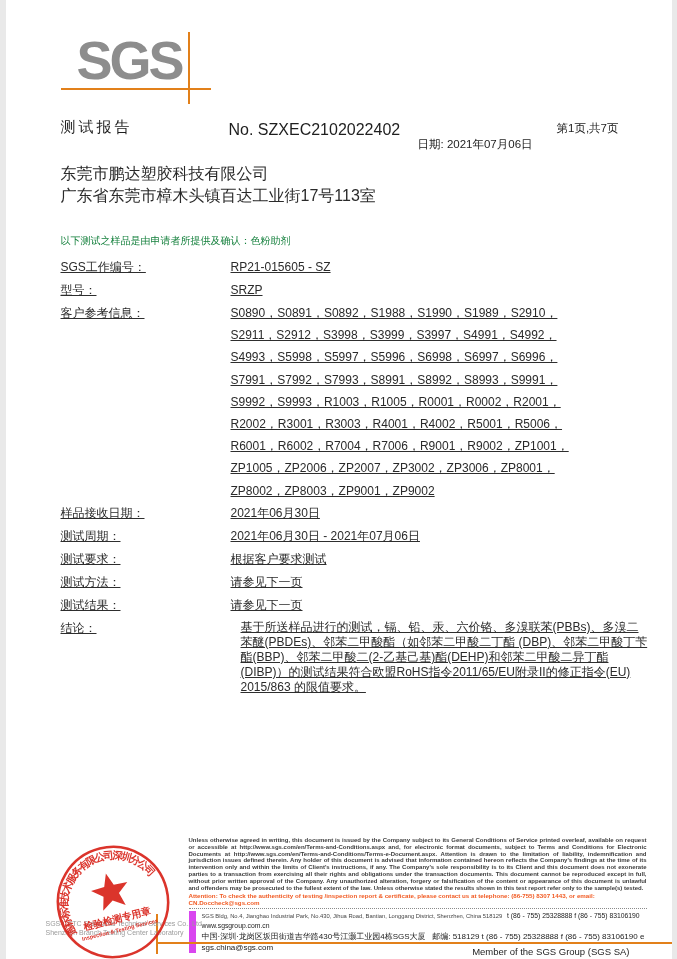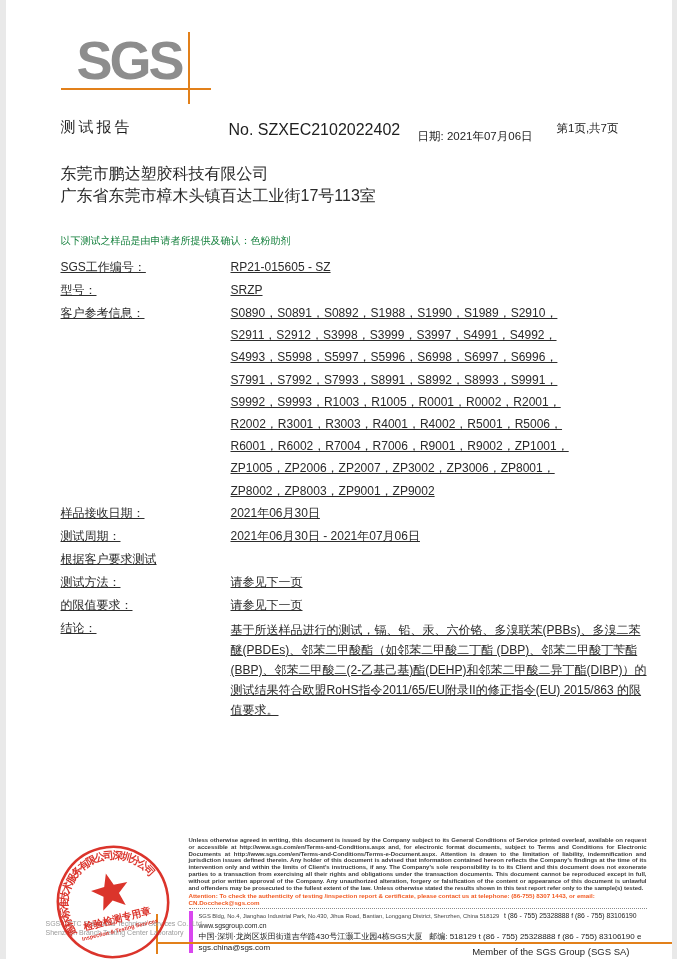--- a/index.html
+++ b/index.html
@@ -13,39 +13,39 @@
   .logo-wrap { position:absolute; left:55px; top:30px; width:160px; height:75px; }
   .logo-text {
     position:absolute; left:16px; top:0px; font-size:54px; font-weight:bold;
     letter-spacing:-3px; color:#8d8d8d; line-height:60px; z-index:2;
   }
   .logo-hline { position:absolute; left:0px; top:58px; width:150px; height:2px; background:#e2801a; z-index:1; }
   .logo-vline { position:absolute; left:127px; top:2px; width:2px; height:72px; background:#e2801a; z-index:3; }
   .title-row { position:absolute; left:0; top:118px; width:677px; height:22px; }
   .doc-title { position:absolute; left:55px; top:0; font-size:15px; font-weight:normal; letter-spacing:3px; color:#1e1e1e; }
   .report-no { position:absolute; left:223px; top:3px; font-size:16px; color:#1e1e1e; }
-  .date-text { position:absolute; left:412px; top:11px; font-size:11.5px; color:#1e1e1e; }
+  .date-text { position:absolute; left:412px; top:19px; font-size:11.5px; color:#1e1e1e; }
   .page-info { position:absolute; left:551px; top:3px; font-size:11.5px; color:#1e1e1e; }
   
   .body-block { position:absolute; left:55px; top:163px; width:588px; }
   .company-line { font-size:16px; line-height:22px; color:#2a2a2a; }
   .sample-statement { font-size:10px; line-height:16px; margin-top:26px; color:#15803d; }
   .info-rows { margin-top:7px;text-decoration:underline; }
   .row { display:flex; align-items:flex-start; }
   .row .label { width:170px; flex-shrink:0; font-size:12px; line-height:23px; color:#2a2a2a; }
   .row .value { flex:1; font-size:12px; line-height:23px; white-space:pre-line; color:#2a2a2a; }
   .row .value.spread { line-height:22.2px; }
-  .row .value.tight { line-height:20px; padding-top:3px; white-space:normal; }
+  .row .value.tight { line-height:15px; padding-top:3px; white-space:normal;margin-left:10px; }
   .row .label.tight-label { line-height:17.5px; padding-top:3px; }
   
   .legal-block { position:absolute; left:183px; top:837px; width:458px; }
   .legal-text { font-size:6px; line-height:6.8px; color:#3d3d3d; text-align:justify; font-weight:bold; }
   .attention-text { font-size:6.2px; line-height:7px; color:#f15a22; font-weight:bold; margin-top:1px; }
   .addr-sep { border-top:1px dotted #8a8a8a; margin-top:2px; }
-  .addr-block { border-left:4px solid #d946ef; padding-left:6px; margin-top:2px; }
+  .addr-block { border-left:7px solid #d946ef; padding-left:6px; margin-top:2px; }
   .addr-line-en { font-size:5.8px; color:#444; line-height:9px; }
   .addr-line-en .contact { font-size:6.8px; color:#222; }
   .addr-line-cn { font-size:8px; color:#222; line-height:11px; }
   .footer-hline { position:absolute; left:150px; top:942px; width:527px; height:2px; background:#e2801a; }
   .footer-vline { position:absolute; left:150px; top:914px; width:2px; height:40px; background:#e2801a; }
   .member-text { position:absolute; right:42px; top:946px; font-size:9.5px; color:#1e1e1e; }
   .stamp-company {
     position:absolute; left:40px; top:919px; width:165px;
     font-size:7px; line-height:9px; color:#9b9b9b; z-index:1;
   }
@@ -98,28 +98,29 @@
       </div>
       <div class="row">
         <div class="label">样品接收日期：</div>
         <div class="value">2021年06月30日</div>
       </div>
       <div class="row">
         <div class="label">测试周期：</div>
         <div class="value">2021年06月30日 - 2021年07月06日</div>
       </div>
       <div class="row">
+        <div class="label">测试要求：</div>
         <div class="value">根据客户要求测试</div>
       </div>
       <div class="row">
         <div class="label">测试方法：</div>
         <div class="value">请参见下一页</div>
       </div>
       <div class="row">
-        <div class="label">的限值要求：</div>
+        <div class="label">测试结果：</div>
         <div class="value">请参见下一页</div>
       </div>
       <div class="row">
         <div class="label tight-label">结论：</div>
         <div class="value tight">基于所送样品进行的测试，镉、铅、汞、六价铬、多溴联苯(PBBs)、多溴二苯醚(PBDEs)、邻苯二甲酸酯（如邻苯二甲酸二丁酯 (DBP)、邻苯二甲酸丁苄酯(BBP)、邻苯二甲酸二(2-乙基己基)酯(DEHP)和邻苯二甲酸二异丁酯(DIBP)）的测试结果符合欧盟RoHS指令2011/65/EU附录II的修正指令(EU) 2015/863 的限值要求。</div>
       </div>
     </div>
   </div>
 
   <div class="stamp-company">

